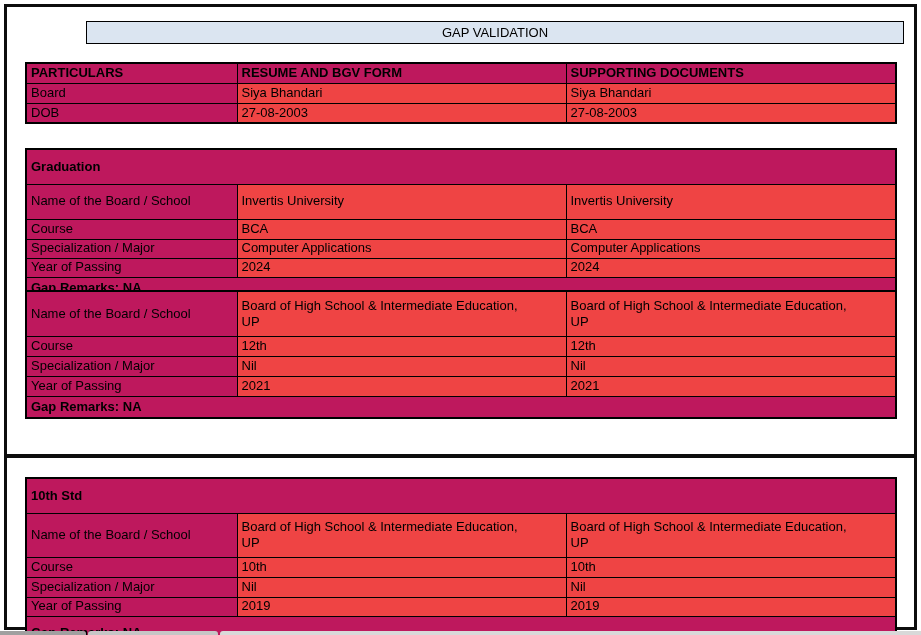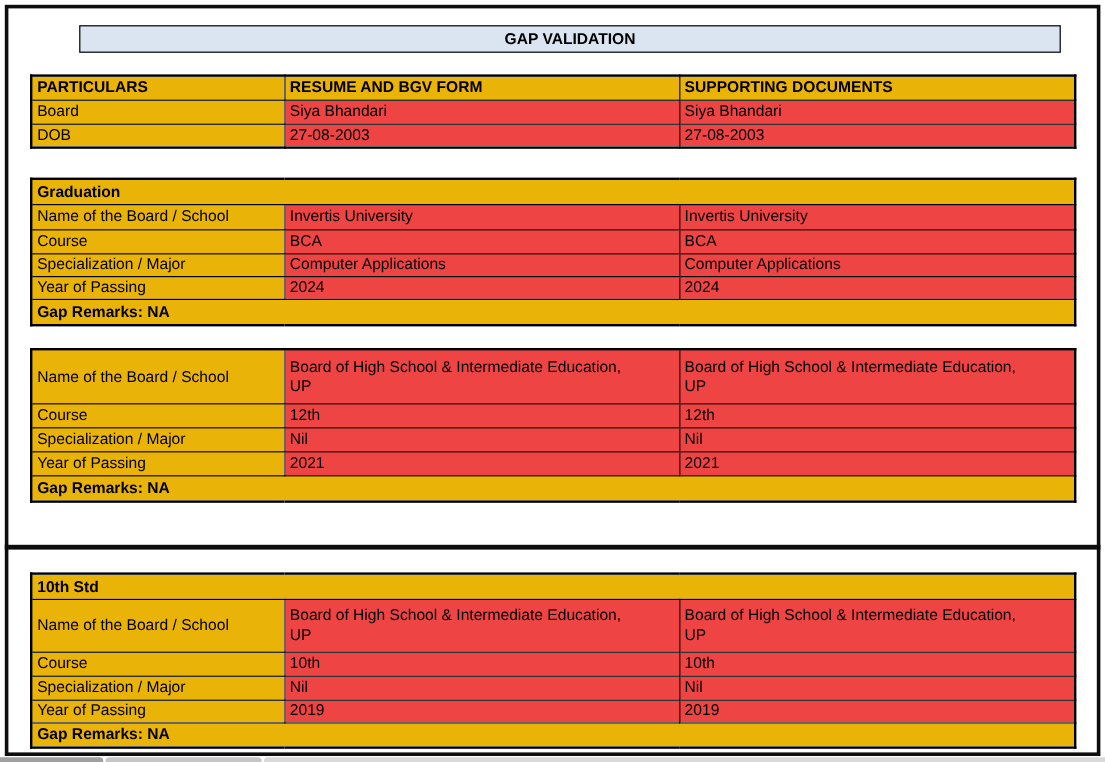--- a/index.html
+++ b/index.html
@@ -32,62 +32,62 @@
     position: absolute;
     left: -3px;
     right: -3px;
     top: 447px;
     height: 4px;
     background: #0d0d0d;
   }
 
   .title-bar {
     position: absolute;
-    left: 59px;
+    left: 79px;
     top: 14px;
     width: 816px;
     height: 21px;
     border: 1px solid #000000;
     background: #dbe5f1;
     display: flex;
     align-items: center;
     justify-content: center;
-    font-weight: bold;
+    font-weight: normal;
     font-size: 13px;
   }
 
   table.grid {
     position: absolute;
     left: 18px;
     width: 870px;
     border-collapse: collapse;
     table-layout: fixed;
     border: 2px solid #000000;
     font-size: 13px;
   }
   table.grid td {
     border: 1px solid #000000;
     padding: 0 4px;
     vertical-align: middle;
     overflow: hidden;
     line-height: 1.25;
   }
-  td.shaded { background: #eab308; }
+  td.shaded { background: #be185d; }
   td.white  { background: #ef4444; }
   td.bold   { font-weight: bold; }
   td.wrap   { white-space: pre-line; }
 
   #table-particulars { top: 55px; }
   #table-graduation  { top: 141px; }
   #table-12th        { top: 283px; }
   #table-10th        { top: 470px; }
 
   tr.h19 { height: 19px; }
   tr.h20 { height: 20px; }
-  tr.h21 { height: 21px; }
+  tr.h21 { height: 35px; }
   tr.h22 { height: 22px; }
   tr.h44 { height: 44px; }
   tr.h45 { height: 45px; }
 
   
   .bottom-strip {
     position: absolute;
     top: 631px;
     left: 0;
     width: 921px;

